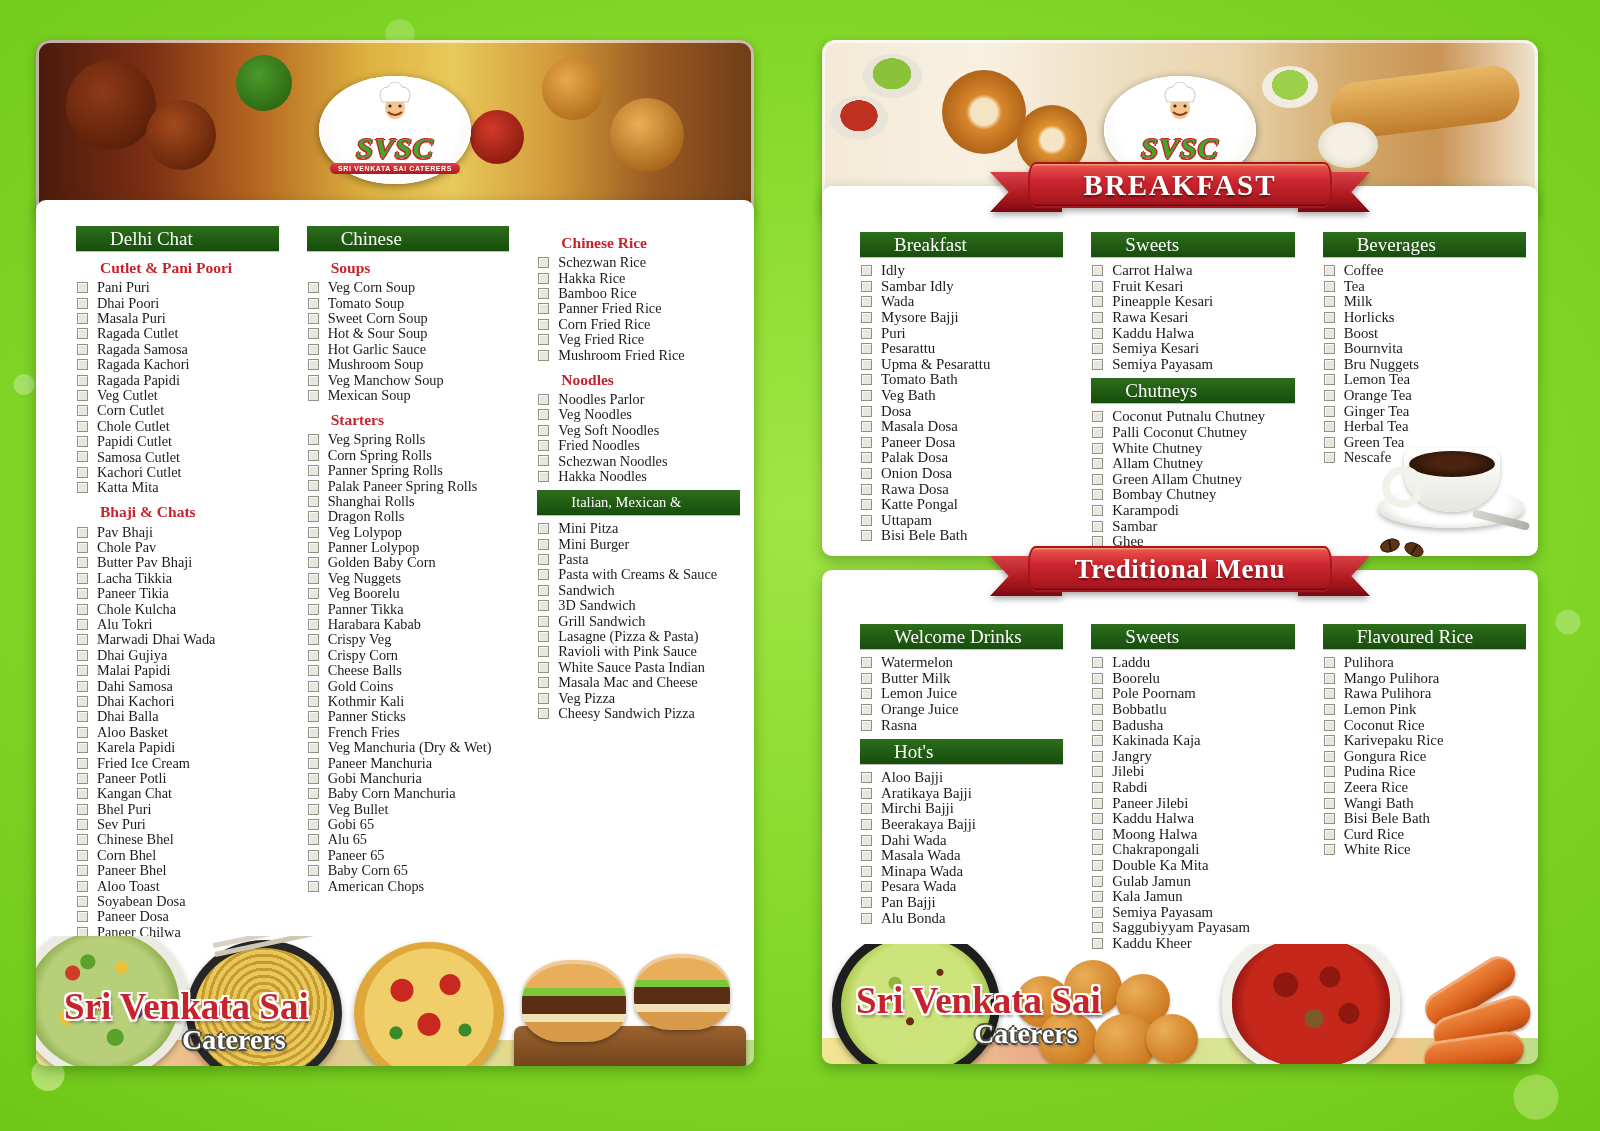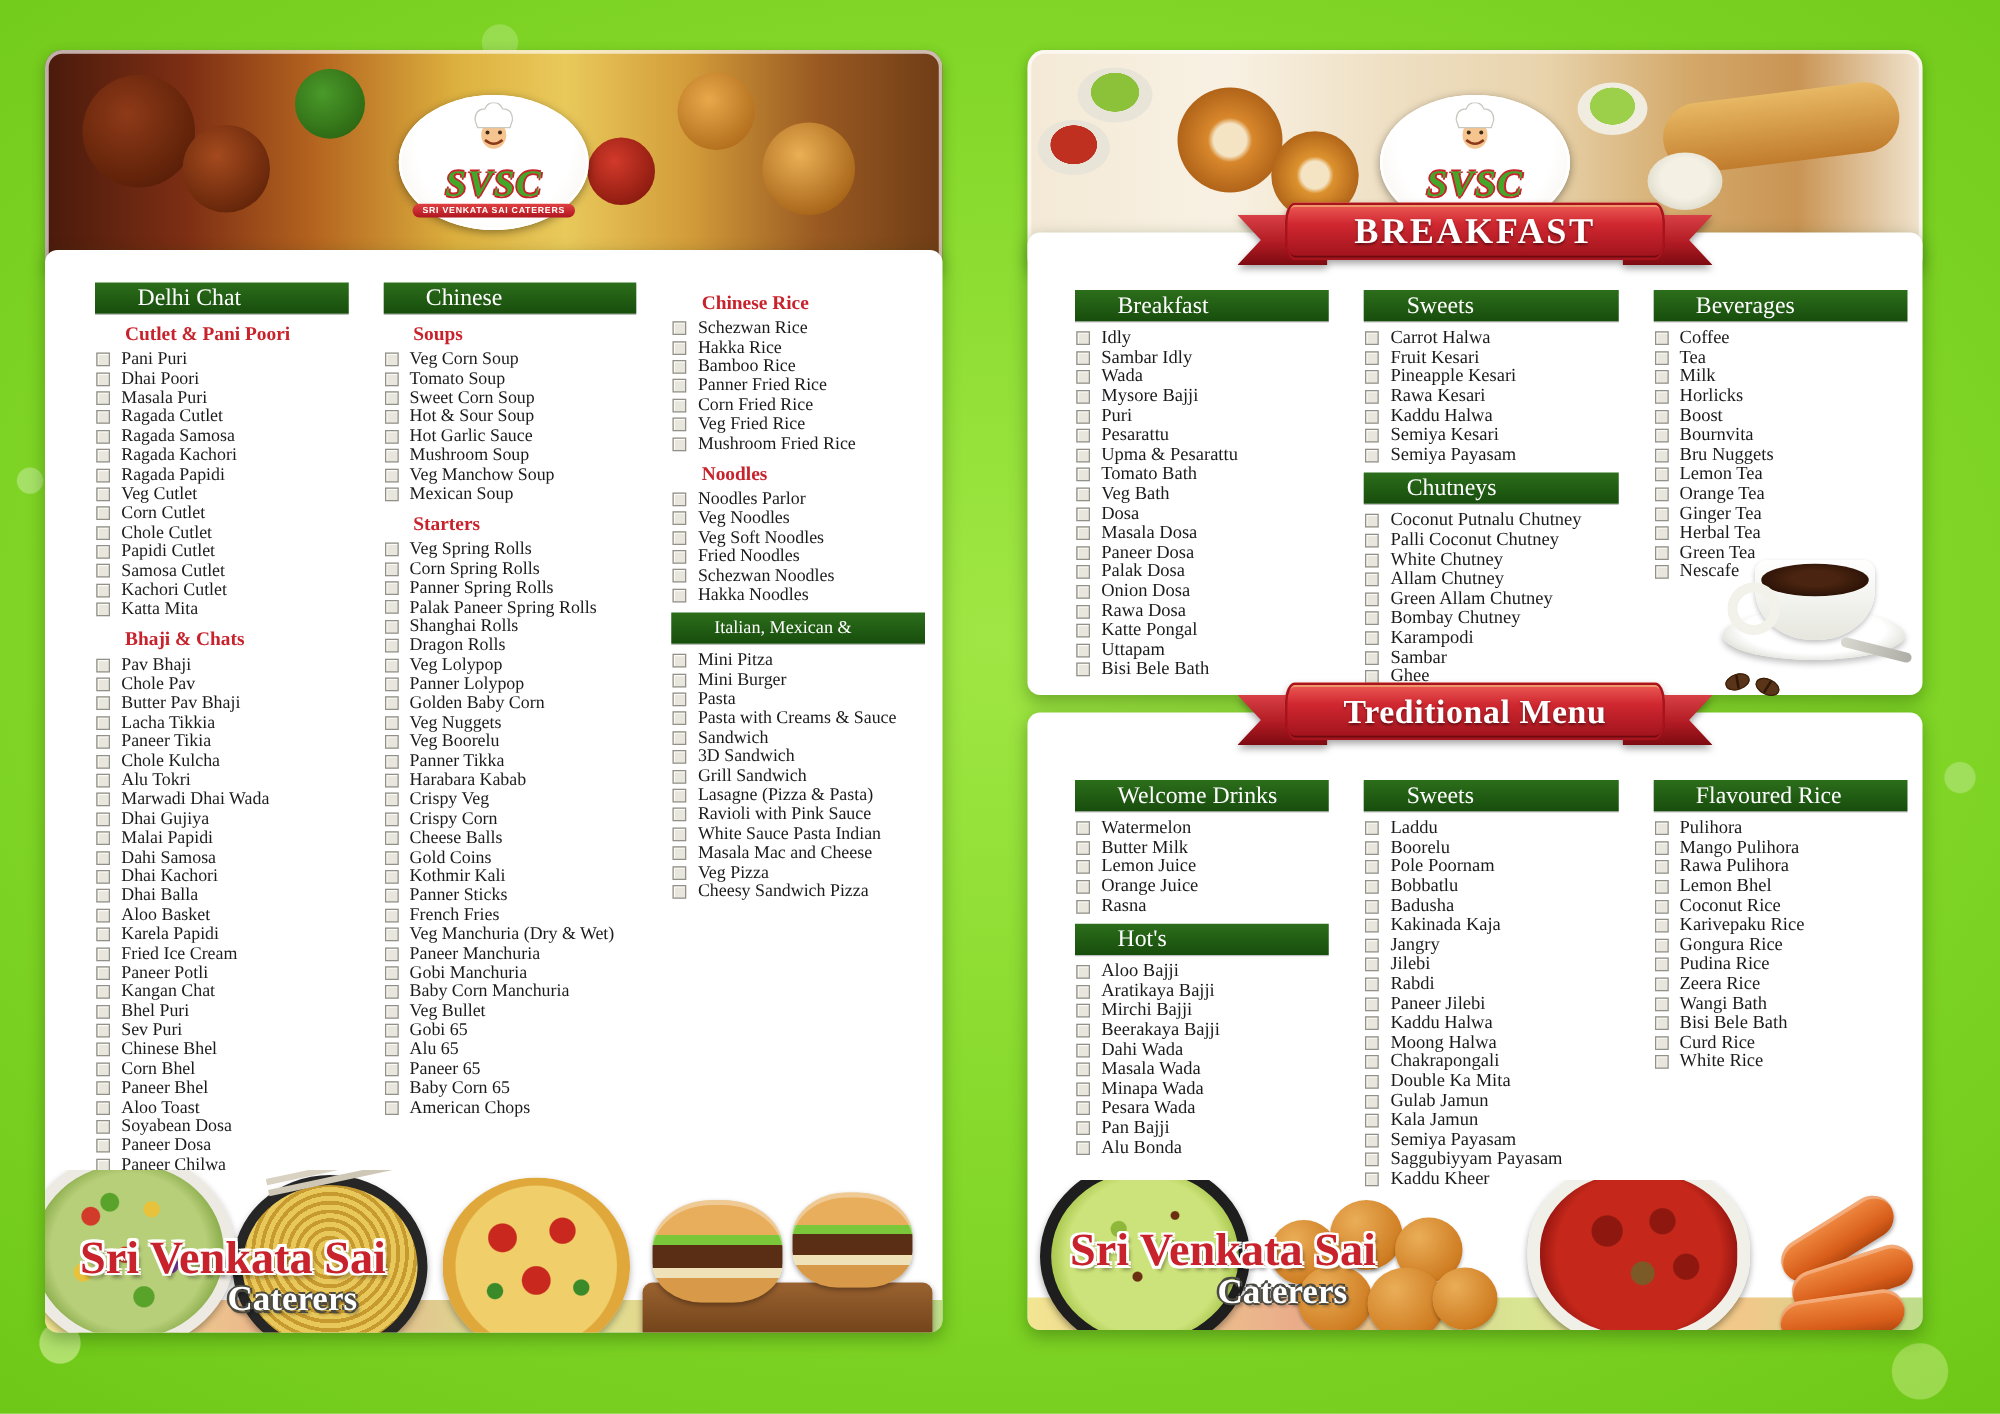--- a/index.html
+++ b/index.html
@@ -34,21 +34,21 @@
   .chef{position:absolute;top:6px;left:50%;transform:translateX(-50%);}
   .logo-text{
     font-weight:bold;font-size:30px;line-height:26px;color:#43a82a;letter-spacing:1px;font-style:italic;
     text-shadow:-1.5px 0 #c8232c,1.5px 0 #c8232c,0 -1.5px #c8232c,0 1.5px #c8232c;
   }
   .logo-banner{
     margin-top:2px;background:linear-gradient(180deg,#e04040,#b01620);color:#fff;font-family:"Liberation Sans",sans-serif;
     font-size:7px;font-weight:bold;letter-spacing:.6px;padding:2px 8px;border-radius:7px;white-space:nowrap;
   }
   
-  .cols{display:flex;gap:28px;}
+  .cols{display:flex;gap:28px;justify-content:flex-end;}
   .menu-col{flex:1;min-width:0;}
   .section{margin-bottom:6px;}
   .bar-header{
     height:25px;line-height:25px;background:linear-gradient(180deg,#2c6e1b,#174d0c);
     color:#fff;font-size:19px;padding-left:34px;margin-bottom:6px;
     box-shadow:0 1px 0 rgba(0,0,0,.25);
   }
   .bar-header.bar-small{font-size:14.5px;padding-left:34px;}
   .red-header{color:#c8232c;font-weight:bold;font-size:15.5px;margin:8px 0 3px 24px;}
   .item{display:flex;align-items:center;}
@@ -1068,21 +1068,21 @@
           <div class="item">
             <span class="cb"></span>
             <span class="lbl">Mango Pulihora</span>
           </div>
           <div class="item">
             <span class="cb"></span>
             <span class="lbl">Rawa Pulihora</span>
           </div>
           <div class="item">
             <span class="cb"></span>
-            <span class="lbl">Lemon Bhel</span>
+            <span class="lbl">Lemon Pink</span>
           </div>
           <div class="item">
             <span class="cb"></span>
             <span class="lbl">Coconut Rice</span>
           </div>
           <div class="item">
             <span class="cb"></span>
             <span class="lbl">Karivepaku Rice</span>
           </div>
           <div class="item">

